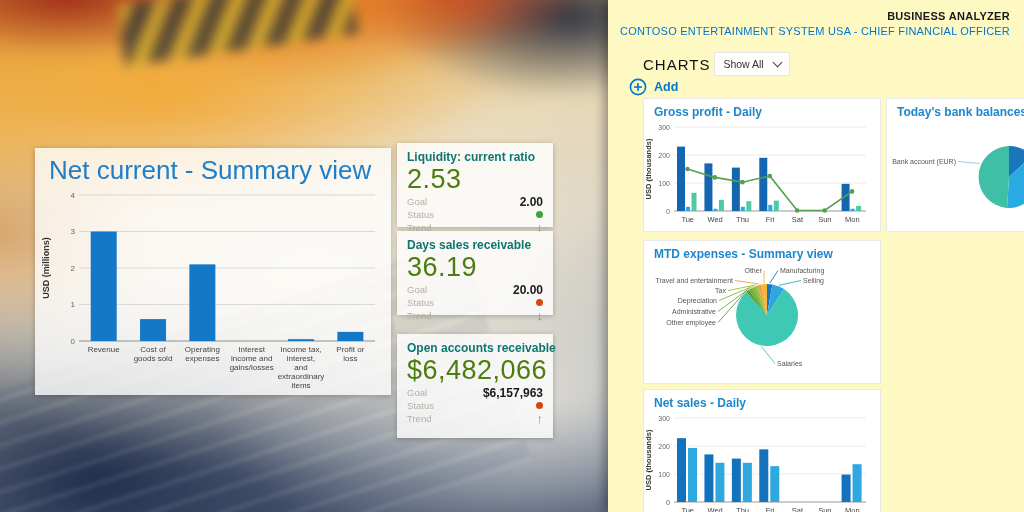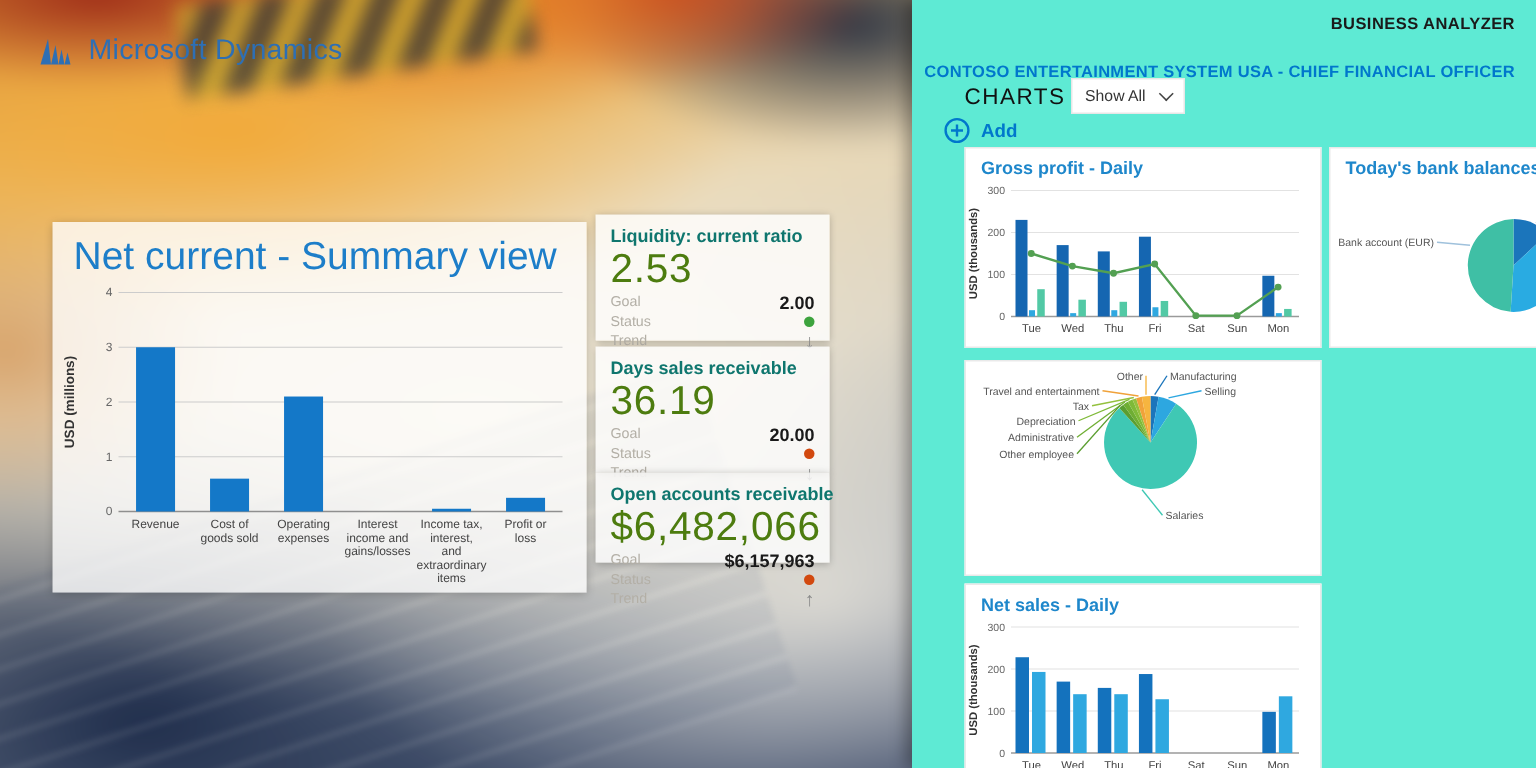--- a/index.html
+++ b/index.html
@@ -27,34 +27,34 @@
   .brand{position:absolute;left:26px;top:22px;display:flex;align-items:center;gap:7px;
     color:#2e6fb4;font-size:19px;font-weight:500;letter-spacing:.2px;}
   
   .ni-card{position:absolute;left:35px;top:148px;width:356px;height:247px;
     background:rgba(255,255,255,.78);box-shadow:0 1px 6px rgba(0,0,0,.25);}
   .ni-title{padding:7px 14px 1px;font-size:26px;color:#1d7ec9;}
   .ni-chart{margin-left:2px;}
   
   .kpi{position:absolute;left:397px;width:156px;background:rgba(255,255,255,.8);
     box-shadow:0 1px 5px rgba(0,0,0,.25);padding:7px 10px 5px;box-sizing:border-box;}
-  .kpi1{top:143px;height:84px;} .kpi2{top:231px;height:84px;} .kpi3{top:315px;height:60px;}
+  .kpi1{top:143px;height:84px;} .kpi2{top:231px;height:84px;} .kpi3{top:334px;height:104px;}
   .kpi-title{font-size:12px;font-weight:bold;color:#0f766e;margin-bottom:1px;white-space:nowrap;}
   .kpi-value{font-size:27px;font-weight:300;color:#4d7c0f;letter-spacing:.5px;line-height:1.05;margin-bottom:2px;white-space:nowrap;}
   .kpi-row{display:flex;justify-content:space-between;align-items:center;height:13px;}
   .kpi-row .lbl{font-size:9.5px;color:#b3afa6;}
   .kpi-row .val{font-size:12px;font-weight:bold;color:#1a1a1a;}
   .dot{width:7px;height:7px;border-radius:50%;display:inline-block;}
   .arrow{font-size:13px;font-weight:bold;color:#8a8a8a;line-height:1;}
   
-  .panel{position:absolute;left:608px;top:0;width:416px;height:512px;background:#5eead4;
+  .panel{position:absolute;left:608px;top:0;width:416px;height:512px;background:#fef9c3;
     overflow:hidden;box-shadow:-4px 0 10px rgba(0,0,0,.35);}
   .hdr{position:absolute;top:10px;right:14px;text-align:right;}
   .hdr-app{font-size:11px;font-weight:bold;color:#1a1a1a;letter-spacing:.3px;}
-  .hdr-co{font-size:11px;font-weight:bold;color:#0077cc;letter-spacing:.2px;margin-top:20px;}
+  .hdr-co{font-size:11px;font-weight:normal;color:#0077cc;letter-spacing:.2px;margin-top:3px;}
   .toolbar{position:absolute;left:35px;top:52px;display:flex;align-items:center;gap:4px;}
   .charts-label{font-size:15px;color:#111;letter-spacing:1px;}
   .select{display:flex;align-items:center;gap:10px;background:#fff;height:22px;padding:0 8px;
     font-size:10.5px;color:#333;border:1px solid #e7e7e7;cursor:pointer;}
   .sel-arrow{width:6px;height:6px;border-right:1.4px solid #444;border-bottom:1.4px solid #444;
     transform:rotate(45deg);margin-top:-3px;}
   .add-btn{position:absolute;left:21px;top:78px;display:flex;align-items:center;gap:7px;cursor:pointer;}
   .add-label{font-size:12.5px;font-weight:bold;color:#0077cc;}
   .card{position:absolute;background:#fff;border:1px solid #e9e9e9;box-sizing:border-box;overflow:hidden;}
   .card-title{font-size:12px;font-weight:bold;color:#1e87cb;padding:6px 10px 0;white-space:nowrap;}
@@ -67,29 +67,20 @@
 </head>
 <body>
 
 <div id="screen">
 
   <div class="photo">
     <div class="ph-blur"></div>
     <div class="ph-slate"></div>
     <div class="ph-docs"></div>
 
-    <div class="brand">
-      <svg width="26" height="24" viewBox="0 0 26 24">
-        <polygon points="1,21 6,4 8,21" fill="#2e6fb4"></polygon>
-        <polygon points="8,21 11,8 13,21" fill="#2e6fb4"></polygon>
-        <polygon points="13,21 15,11 17,21" fill="#2e6fb4"></polygon>
-        <polygon points="17,21 19,13 21,21" fill="#2e6fb4"></polygon>
-      </svg>
-      <span>Microsoft Dynamics</span>
-    </div>
 
     <div class="ni-card">
       <div class="ni-title">Net current - Summary view</div>
       <div class="ni-chart"><svg width="346" height="208" viewBox="0 0 346 208">
             <line x1="42" x2="338" y1="154" y2="154" stroke="#8f8f8f" stroke-width="1"></line>
             <text x="38" y="156.5" text-anchor="end" font-size="8" fill="#666">0</text>
             <line x1="42" x2="338" y1="117.5" y2="117.5" stroke="#cccccc" stroke-width="0.7"></line>
             <text x="38" y="120" text-anchor="end" font-size="8" fill="#666">1</text>
             <line x1="42" x2="338" y1="81" y2="81" stroke="#cccccc" stroke-width="0.7"></line>
             <text x="38" y="83.5" text-anchor="end" font-size="8" fill="#666">2</text>
@@ -238,20 +229,21 @@
             <path d="M122,58 L122.0,27.0 A31,31 0 0 1 144.6,36.8 Z" fill="#1b75bb"></path>
             <path d="M122,58 L144.6,36.8 A31,31 0 0 1 120.1,88.9 Z" fill="#29abe2"></path>
             <path d="M122,58 L120.1,88.9 A31,31 0 0 1 122.0,27.0 Z" fill="#3fbfa5"></path>
             <polyline points="93.0,44.5 71,42.5" fill="none" stroke="#9fc1dc" stroke-width="0.9"></polyline>
             <text x="69" y="45" text-anchor="end" font-size="7" fill="#555">Bank account (EUR)</text>
             <polyline points="137.0,29.7 153,5.5" fill="none" stroke="#9fc1dc" stroke-width="0.9"></polyline>
           </svg></div>
     </div>
 
     <div class="card c-mtd">
+      <div class="card-title">MTD expenses - Summary view</div>
       <div><svg width="230" height="118" viewBox="0 0 230 118">
             <path d="M123,54 L123.0,23.0 A31,31 0 0 1 128.4,23.5 Z" fill="#1b75bb"></path>
             <path d="M123,54 L128.4,23.5 A31,31 0 0 1 140.1,28.1 Z" fill="#2da7e0"></path>
             <path d="M123,54 L140.1,28.1 A31,31 0 1 1 102.2,31.0 Z" fill="#3fc8b4"></path>
             <path d="M123,54 L102.2,31.0 A31,31 0 0 1 104.9,28.8 Z" fill="#5b9e31"></path>
             <path d="M123,54 L104.9,28.8 A31,31 0 0 1 107.9,26.9 Z" fill="#6fae33"></path>
             <path d="M123,54 L107.9,26.9 A31,31 0 0 1 111.0,25.4 Z" fill="#7fba38"></path>
             <path d="M123,54 L111.0,25.4 A31,31 0 0 1 113.4,24.5 Z" fill="#94c13e"></path>
             <path d="M123,54 L113.4,24.5 A31,31 0 0 1 117.2,23.5 Z" fill="#f0a23a"></path>
             <path d="M123,54 L117.2,23.5 A31,31 0 0 1 123.0,23.0 Z" fill="#f6b53f"></path>

